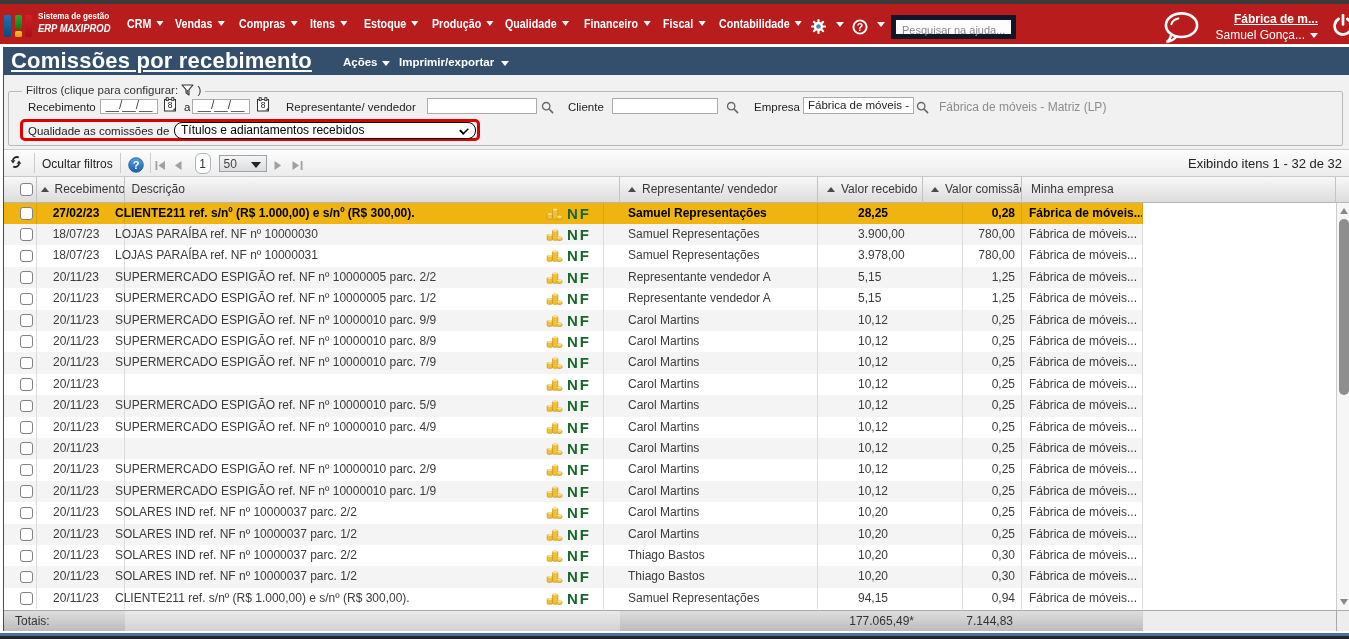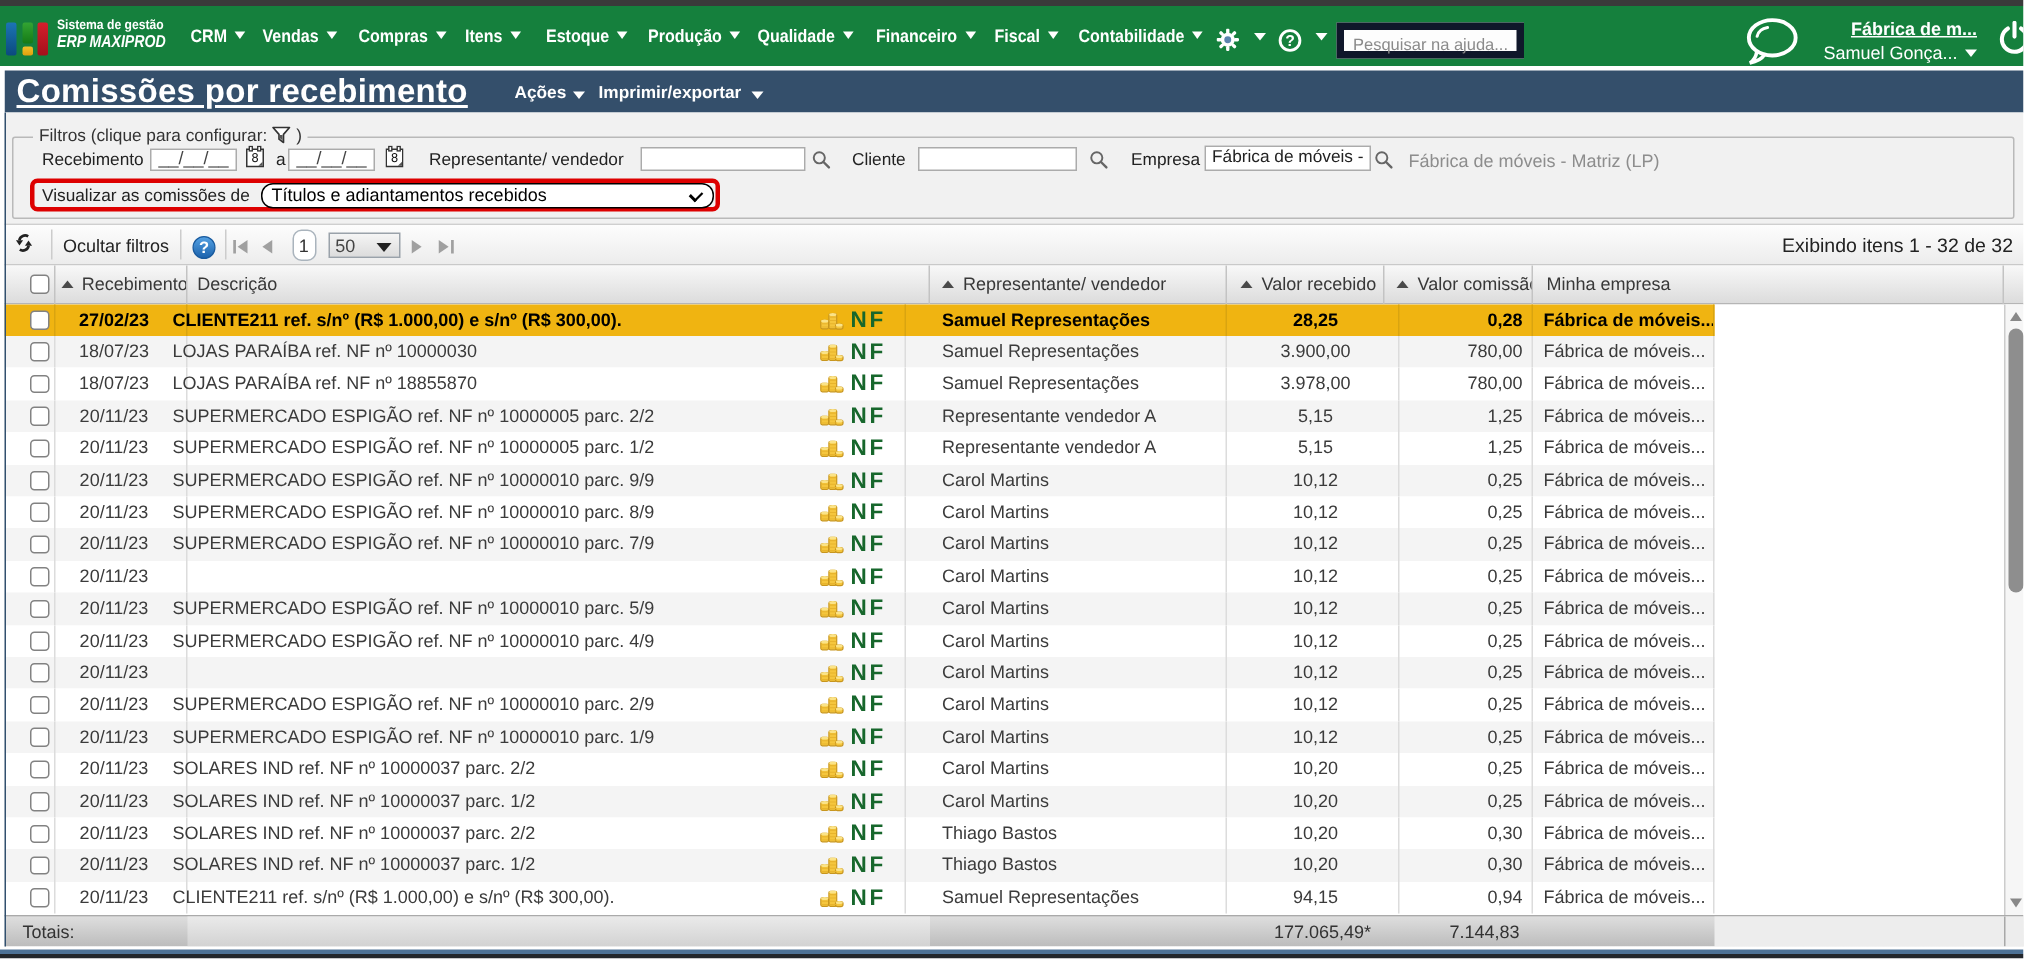--- a/index.html
+++ b/index.html
@@ -1,21 +1,21 @@
 <!DOCTYPE html>
 <html><head><meta charset="utf-8">
 <style>
 * { margin:0; padding:0; box-sizing:border-box; }
 html,body { width:1349px; height:639px; overflow:hidden; font-family:"Liberation Sans",sans-serif; }
 #page { position:relative; width:1349px; height:639px; background:#fff; }
 .abs { position:absolute; }
 
 
 #topstrip { position:absolute; left:0; top:0; width:1349px; height:4px; background:#3a3a3a; }
-#nav { position:absolute; left:0; top:4px; width:1349px; height:40px; background:#15803d; }
+#nav { position:absolute; left:0; top:4px; width:1349px; height:40px; background:#b91c1c; }
 #nav .mi { position:absolute; top:13px; color:#fff; font-size:12px; font-weight:bold; white-space:nowrap; transform:scaleX(0.89); transform-origin:0 0; }
 #nav .arr2 { display:inline-block; width:0; height:0; border-left:4.5px solid transparent; border-right:4.5px solid transparent; border-top:5.5px solid #fff; margin-left:6px; vertical-align:2px; }
 #nav .arr { position:absolute; top:17px; width:0; height:0; border-left:4.5px solid transparent; border-right:4.5px solid transparent; border-top:5.5px solid #fff; }
 .logo { position:absolute; left:4px; top:11px; width:28px; height:23px; }
 .logo i { position:absolute; border-radius:1.5px; }
 .brand { position:absolute; left:38px; top:8px; color:#fff; line-height:1; }
 .brand .b1 { font-size:9px; font-weight:bold; display:block; margin-bottom:2px; transform:scaleX(0.9); transform-origin:0 0; white-space:nowrap; }
 .brand .b2 { font-size:11.5px; font-weight:bold; font-style:italic; display:block; transform:scaleX(0.82); transform-origin:0 0; white-space:nowrap; }
 #search { position:absolute; left:891px; top:11px; width:125px; height:24px; background:#fdfdfd; border:5px solid #0f172a; font-size:11px; color:#8a8a8a; line-height:20px; padding-left:6px; }
 .navright { position:absolute; color:#fff; white-space:nowrap; }
@@ -52,21 +52,21 @@
 #gbody { position:absolute; left:0; top:202.5px; width:1349px; height:407px; background:#fff; border-left:3px solid #fff; }
 .row { position:relative; width:1140px; height:21.42px; background:#fff; }
 .row.odd { background:#f4f4f4; }
 .row.sel { background:#f0b411; font-weight:bold; color:#000; }
 .row > div { position:absolute; top:0; height:100%; border-right:1px solid #dcdcdc; font-size:12px; color:#3b3b3b; line-height:21.42px; white-space:nowrap; overflow:hidden; }
 .row.sel > div { color:#000; border-right-color:#d9a410; }
 .c0 { left:0; width:33.5px; }
 .c1 { left:33.5px; width:88px; text-align:center; padding-right:8px; }
 .c2 { left:105px; width:495.5px; padding-left:7px; }
 .c3 { left:617px; width:198px; padding-left:8px; }
-.c4 { left:825px; width:105px; text-align:center; padding-right:6px; }
+.c4 { left:855px; width:105px; text-align:left; padding-right:6px; }
 .c5 { left:920px; width:99px; text-align:right; padding-right:6px; }
 .c6 { left:1019px; width:121px; padding-left:7px; }
 .cb { position:absolute; left:17px; top:4.5px; width:12.5px; height:12.5px; background:#fff; border:1px solid #828282; border-radius:3px; }
 .coins { position:absolute; left:438px; top:3px; }
 .nf { position:absolute; left:459px; top:0; font-size:15px; font-weight:bold; color:#17672c; letter-spacing:1.8px; }
 
 
 #vscroll { position:absolute; left:1336px; top:202.5px; width:13px; height:407px; background:#f6f6f6; border-left:1px solid #ccc; }
 #vthumb { position:absolute; left:1.5px; top:16px; width:10px; height:176px; background:#8e8e8e; border-radius:5px; }
 .varr { position:absolute; left:2.5px; width:0; height:0; border-left:4px solid transparent; border-right:4px solid transparent; }
@@ -190,21 +190,21 @@
           <line x1="8" y1="8" x2="11.6" y2="11.6" stroke="#666" stroke-width="1.6" stroke-linecap="round"></line>
         </svg></span>
   <span class="flabel" style="left:751px;top:26px">Empresa</span>
   <span class="finput" style="left:800px;top:22px;width:111px;height:17px;line-height:15px;padding-left:4px;font-size:11.5px;color:#222">Fábrica de móveis -</span>
   <span class="abs" style="left:913px;top:25px"><svg width="13" height="13" viewBox="0 0 13 13">
           <circle cx="5.2" cy="5.2" r="3.7" fill="none" stroke="#666" stroke-width="1.3"></circle>
           <line x1="8" y1="8" x2="11.6" y2="11.6" stroke="#666" stroke-width="1.6" stroke-linecap="round"></line>
         </svg></span>
   <span class="fgray" style="left:936px;top:25px">Fábrica de móveis - Matriz (LP)</span>
   <div id="redbox"></div>
-  <span class="flabel" style="left:25px;top:50px">Visualizar as comissões de</span>
+  <span class="flabel" style="left:25px;top:50px">Qualidade as comissões de</span>
   <div id="vselect">Títulos e adiantamentos recebidos<span class="sarr"></span></div>
 </div>
 
 <div id="toolbar">
   <span class="abs" style="left:6px;top:5px"><svg width="14" height="14" viewBox="0 0 14 14">
           <g fill="none" stroke="#222" stroke-width="1.8">
             <path d="M9.8 2.6 A3.9 3.9 0 0 0 3.9 5.2"></path>
             <path d="M4.2 11.4 A3.9 3.9 0 0 0 10.1 8.8"></path>
           </g>
           <path d="M1.6 5.2 H6.4 L4 8.6 Z" fill="#222"></path>
@@ -307,21 +307,21 @@
 <div class="c3">Samuel Representações</div>
 <div class="c4">3.900,00</div>
 <div class="c5">780,00</div>
 <div class="c6">Fábrica de móveis...</div>
 </div>
 <div class="row">
 <div class="c0">
           <span class="cb"></span>
         </div>
 <div class="c1">18/07/23</div>
-<div class="c2"><span class="dsc">LOJAS PARAÍBA ref. NF nº 18855870</span><svg class="coins" width="17" height="15" viewBox="0 0 17 15">
+<div class="c2"><span class="dsc">LOJAS PARAÍBA ref. NF nº 10000031</span><svg class="coins" width="17" height="15" viewBox="0 0 17 15">
 <g stroke="#c8961e" stroke-width="0.8" fill="#f5c63d">
 <rect x="6.6" y="3.2" width="5.2" height="10" rx="1"></rect>
 <rect x="1.2" y="7.6" width="5.2" height="5.6" rx="1"></rect>
 <rect x="11" y="10" width="5" height="3.4" rx="1.4"></rect>
 </g>
 <g stroke="#e8b42c" stroke-width="0.7">
 <path d="M7 5.4h4.4M7 7.6h4.4M7 9.8h4.4M7 12h4.4"></path>
 <path d="M1.6 9.8h4.4M1.6 12h4.4"></path>
 </g>
 <g fill="#fbe387">

